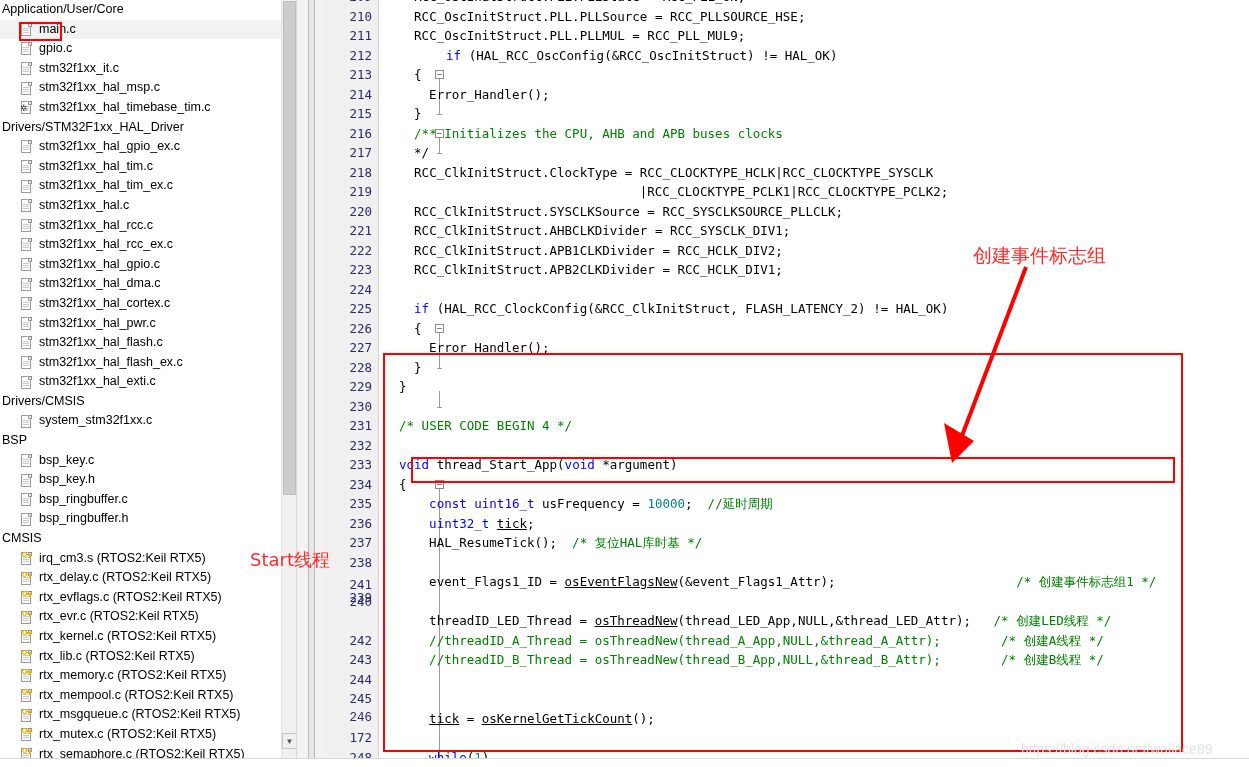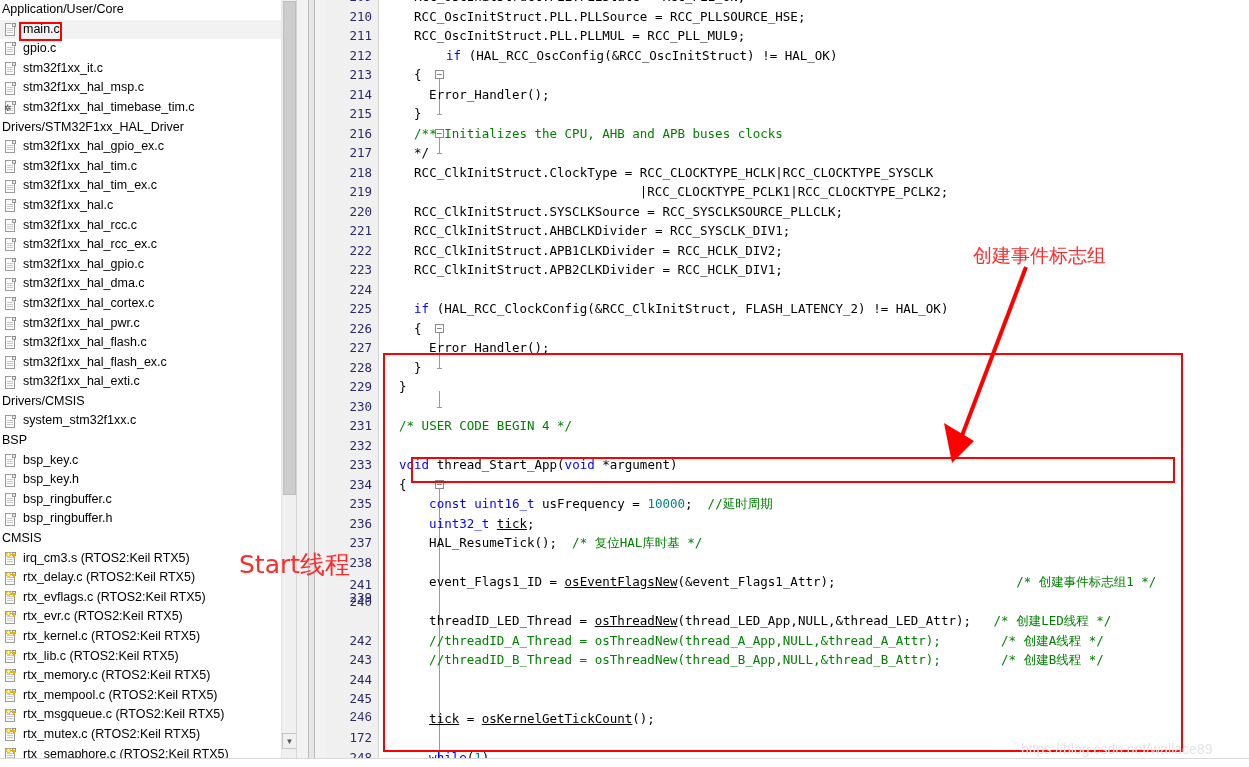--- a/index.html
+++ b/index.html
@@ -19,21 +19,21 @@
   }
   .tree-row{
     height:19.6px;line-height:19.6px;
     white-space:nowrap;
     display:flex;align-items:center;
     font-size:12.5px;
     color:#000;
     padding-left:2px;
   }
   .tree-row.group{padding-left:2px;}
-  .tree-row.file{padding-left:4px;}
+  .tree-row.file{padding-left:20px;}
   .tree-row.selected{background:#f2f2f2;}
   .tree-label{position:relative;}
 
   
   .ficon{
     position:relative;display:inline-block;
     width:13px;height:15px;margin-right:6px;flex:0 0 13px;
   }
   .ficon .page{
     position:absolute;left:1px;top:1px;width:10px;height:13px;
@@ -153,21 +153,21 @@
   #line-box{
     position:absolute;left:411px;top:457px;width:764px;height:26px;
     border:2px solid #fe0000;box-sizing:border-box;pointer-events:none;
   }
   .anno-text{
     position:absolute;color:#fe2a2a;
     font-family:"DejaVu Sans","Liberation Sans",sans-serif;
     white-space:nowrap;
   }
   #anno-create{left:973px;top:243px;font-size:19px;}
-  #anno-start{left:239px;top:548px;font-size:25px;}
+  #anno-start{left:250px;top:548px;font-size:18px;}
   #arrow-svg{position:absolute;left:930px;top:255px;width:130px;height:215px;pointer-events:none;}
   #watermark{
     position:absolute;left:1021px;top:741px;
     color:#e3e3e3;font-size:14px;
     font-family:"Liberation Sans",sans-serif;
     white-space:nowrap;
   }
   #bottom-edge{
     position:absolute;left:0;top:758px;width:1249px;height:9px;background:#ffffff;
     border-top:1px solid #d9d9d9;

